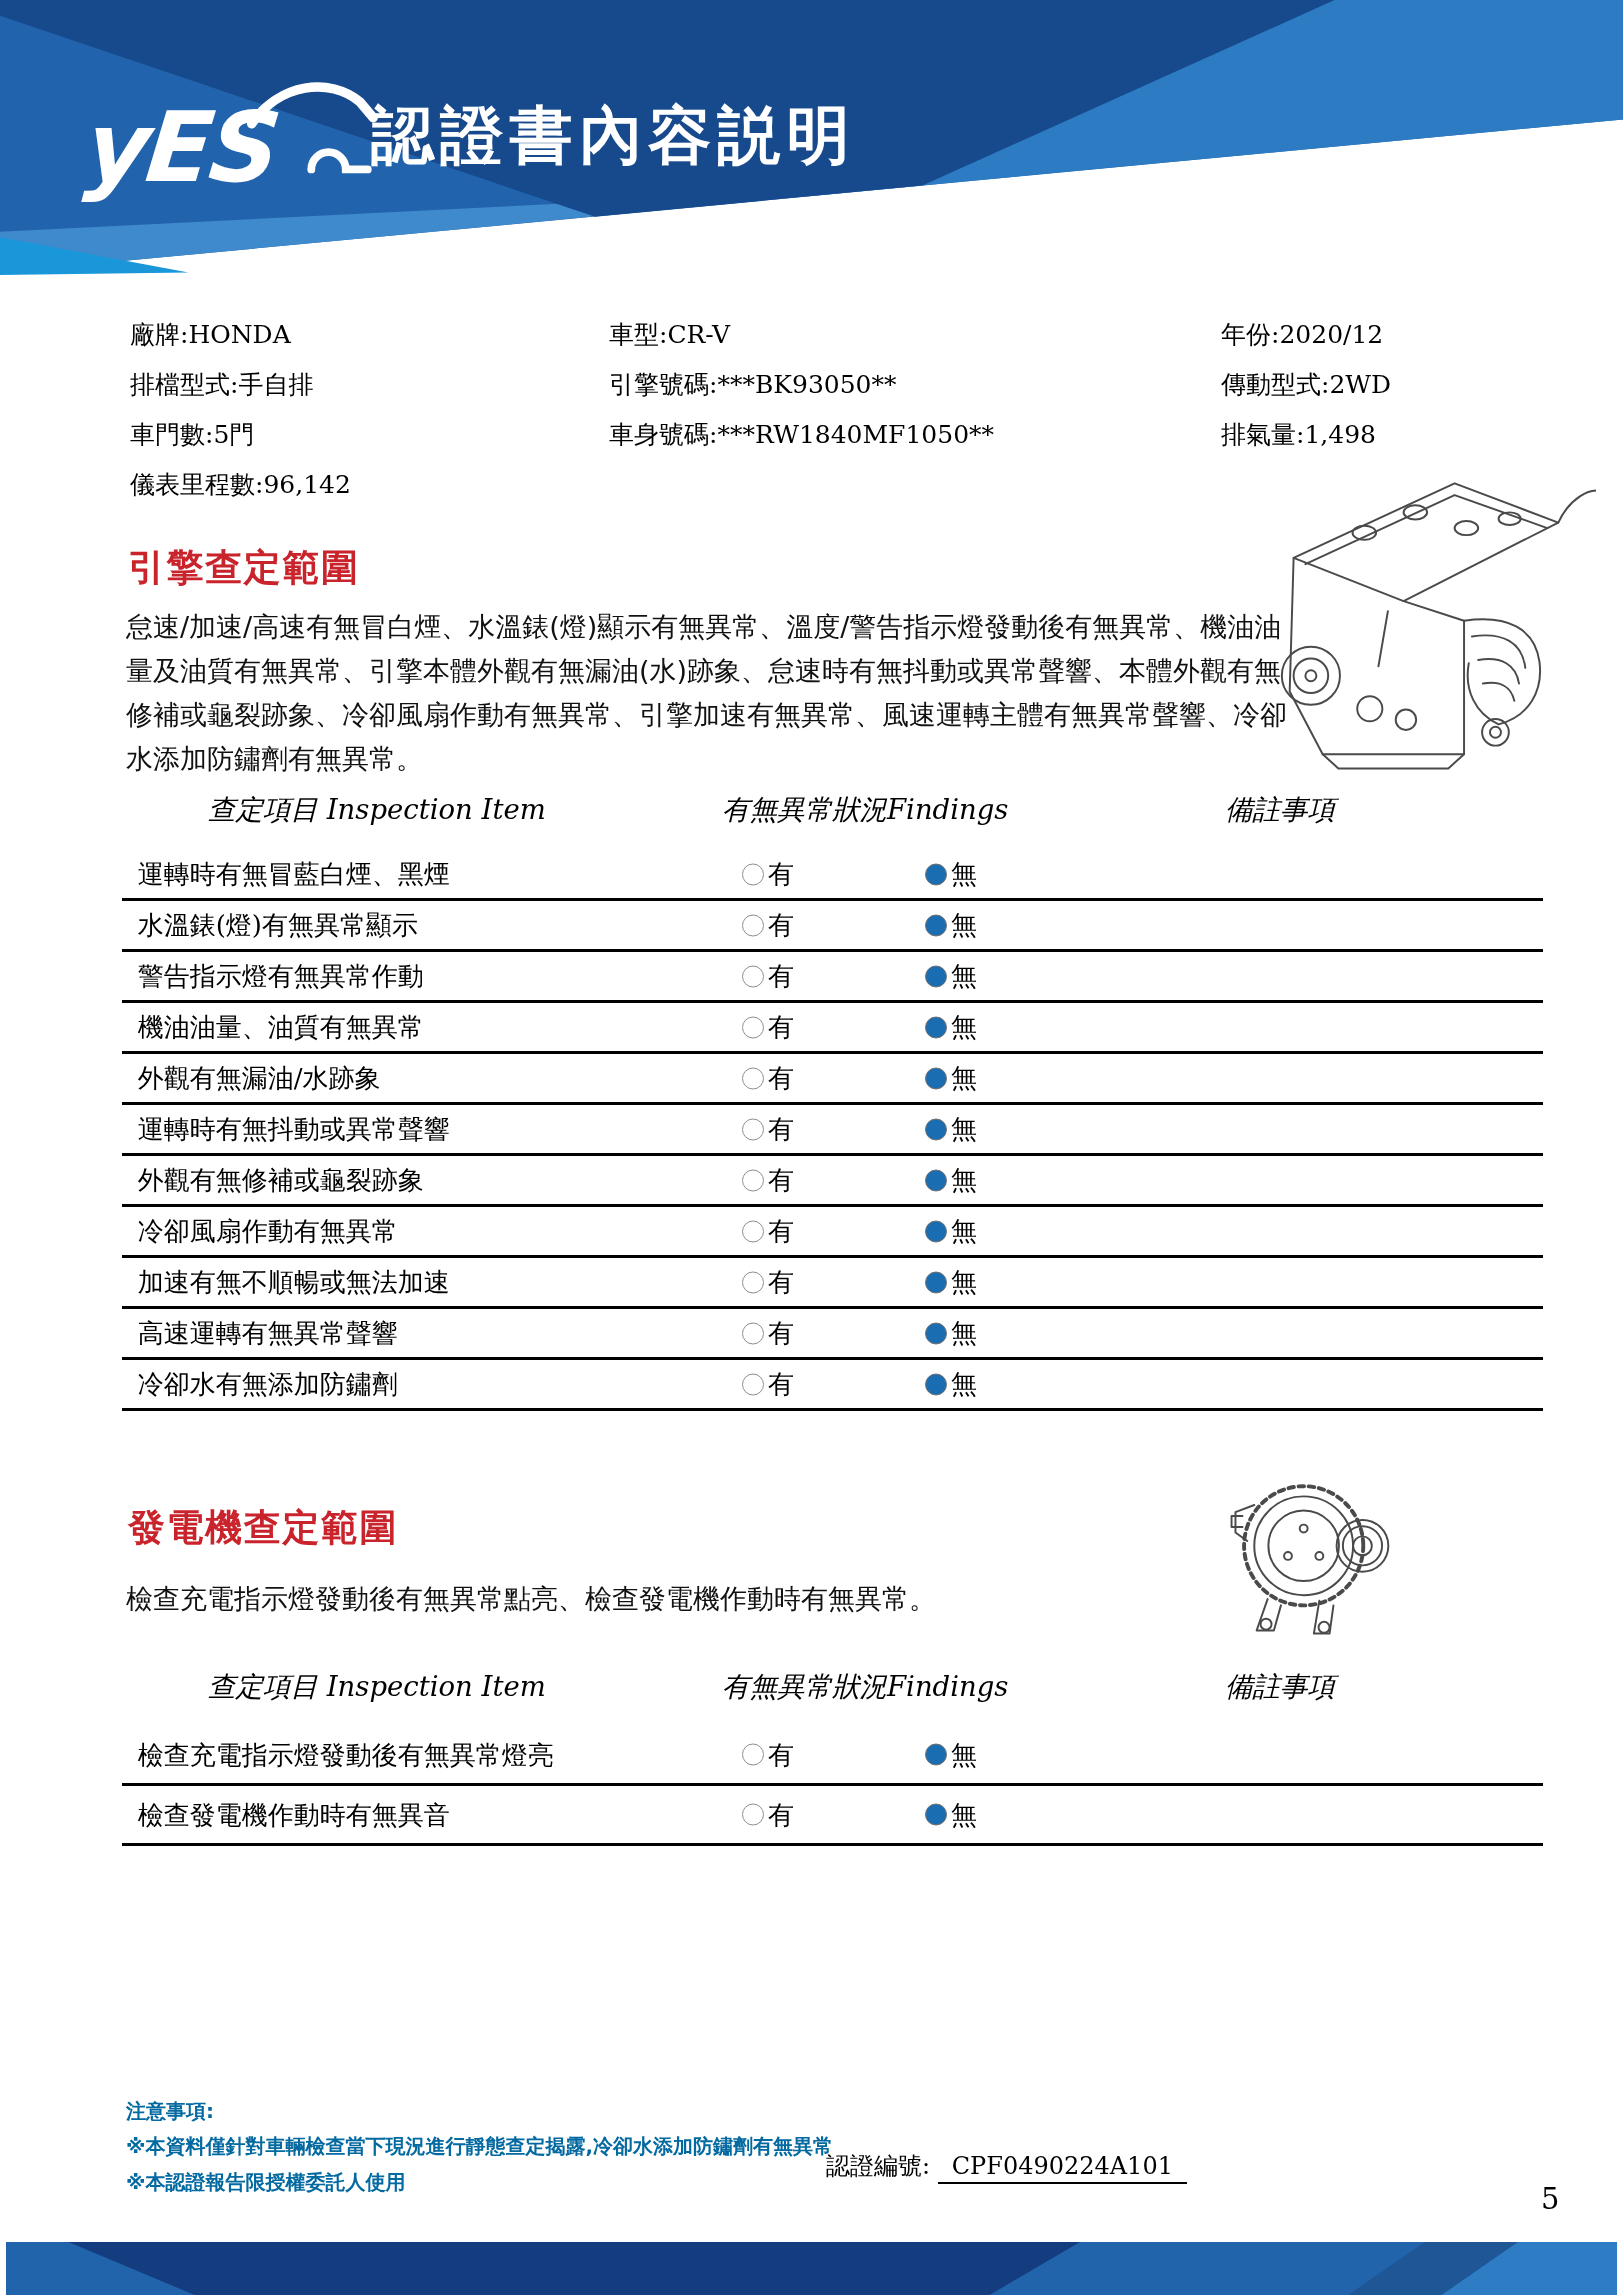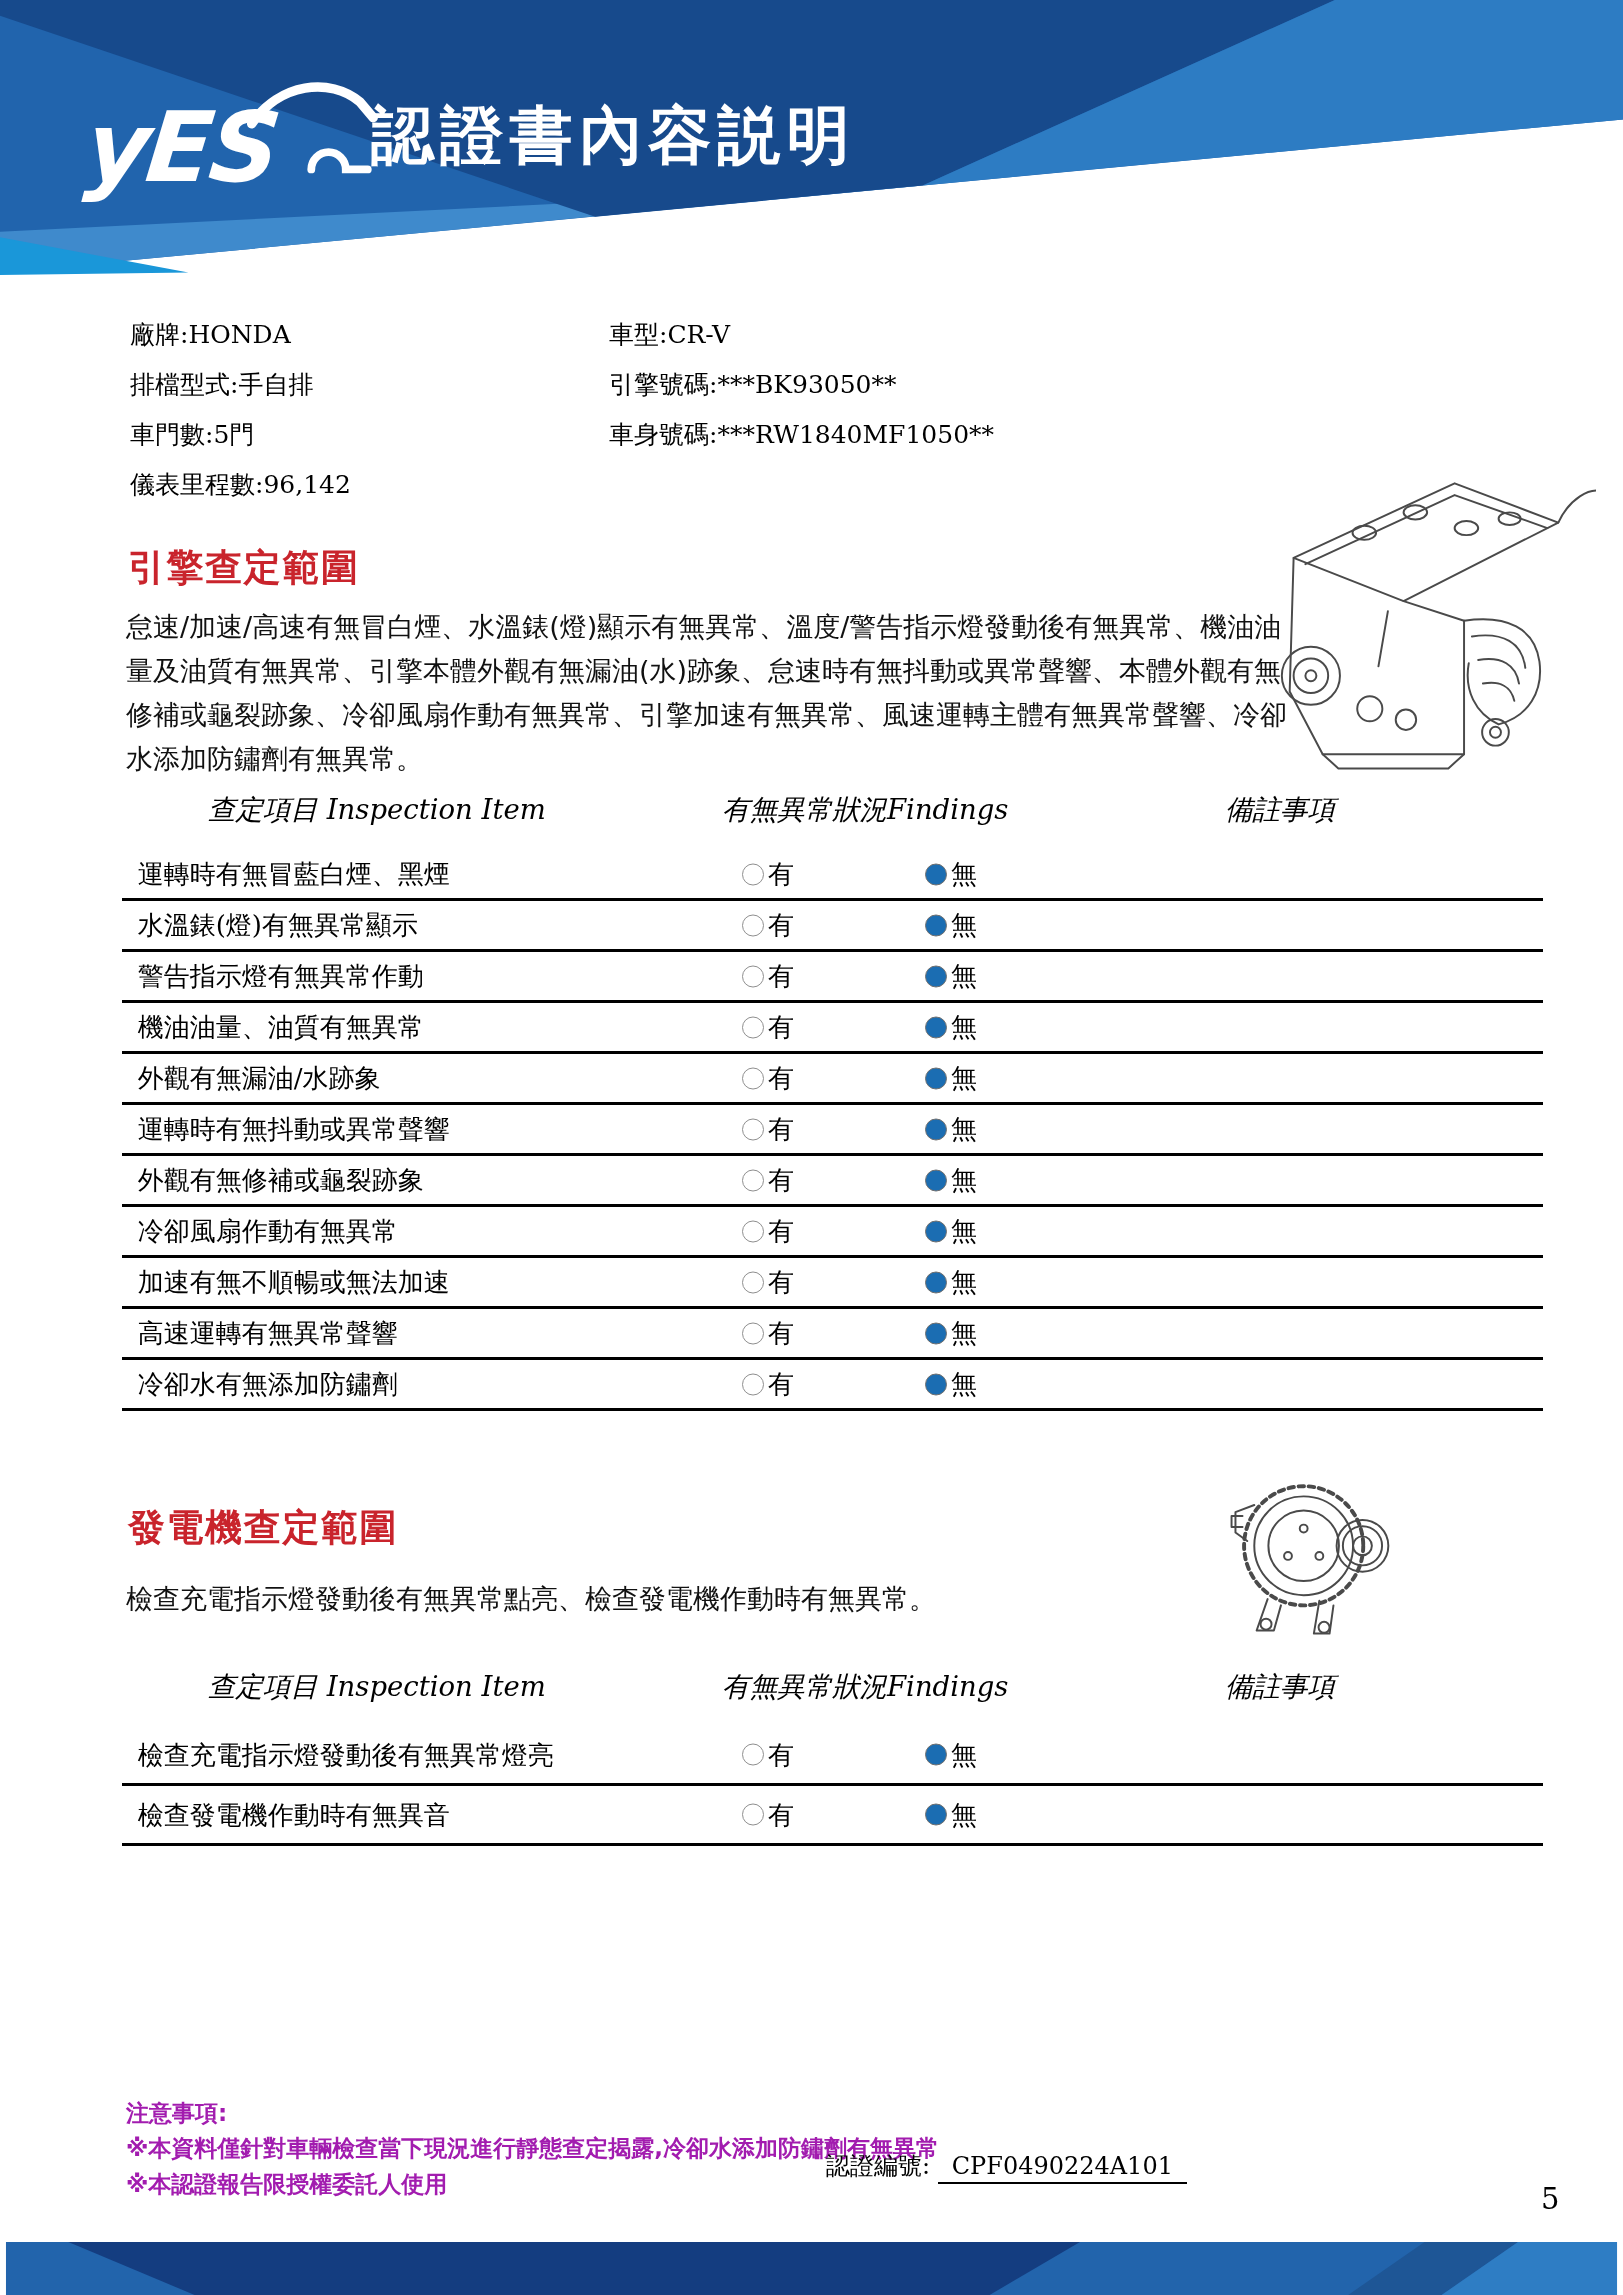--- a/index.html
+++ b/index.html
@@ -35,21 +35,21 @@
   .trow .item{position:absolute;left:15.7px;top:50%;transform:translateY(-50%);
               font-family:"DejaVu Serif","Liberation Serif",serif;font-size:26px;white-space:nowrap;}
   .rgroup{position:absolute;top:50%;transform:translateY(-50%);white-space:nowrap;}
   .radio{display:inline-block;width:22px;height:22px;border-radius:50%;
          border:1.6px solid #8f8f8f;background:#fff;vertical-align:middle;box-sizing:border-box;}
   .radio.checked{background:#1b6db2;border-color:#6f6f6f;}
   .rlabel{font-family:"DejaVu Serif","Liberation Serif",serif;font-size:26px;
           margin-left:3.9px;vertical-align:middle;}
 
   
-  .note{position:absolute;left:126px;font-size:23px;font-weight:700;color:#a21caf;
+  .note{position:absolute;left:126px;font-size:20px;font-weight:700;color:#0369a1;
         font-family:"DejaVu Sans",sans-serif;white-space:nowrap;}
   .cert{position:absolute;left:826px;top:2150px;font-size:24px;
         font-family:"DejaVu Serif","Liberation Serif",serif;white-space:nowrap;}
   .cert .num{border-bottom:2.4px solid #000;padding:0 14px 1.6px 14px;}
   .pagenum{position:absolute;left:1541px;top:2182px;font-size:29px;
            font-family:"DejaVu Serif","Liberation Serif",serif;}
 </style>
 </head>
 <body>
 
@@ -75,20 +75,25 @@
   <div class="vcol" style="left:130px">
     <div>廠牌:HONDA</div>
     <div>排檔型式:手自排</div>
     <div>車門數:5門</div>
     <div>儀表里程數:96,142</div>
   </div>
   <div class="vcol" style="left:609px">
     <div>車型:CR-V</div>
     <div>引擎號碼:***BK93050**</div>
     <div>車身號碼:***RW1840MF1050**</div>
+  </div>
+  <div class="vcol" style="left:1221px">
+    <div>年份:2020/12</div>
+    <div>傳動型式:2WD</div>
+    <div>排氣量:1,498</div>
   </div>
 
   <svg class="abs" style="left:1219px;top:440px" width="377" height="334" viewBox="0 0 480 425" stroke="#4a4a4a" stroke-width="2.5" fill="none" stroke-linejoin="round" stroke-linecap="round">
     <path d="M95,150 L300,55 L432,105 L235,205 Z"></path>
     <path d="M110,158 L300,70 L418,112"></path>
     <ellipse cx="185" cy="118" rx="15" ry="9"></ellipse>
     <ellipse cx="250" cy="92" rx="15" ry="9"></ellipse>
     <ellipse cx="315" cy="112" rx="15" ry="9"></ellipse>
     <ellipse cx="370" cy="100" rx="14" ry="8"></ellipse>
     <path d="M432,105 c14,-30 40,-46 58,-39 l15,13 -8,14"></path>

